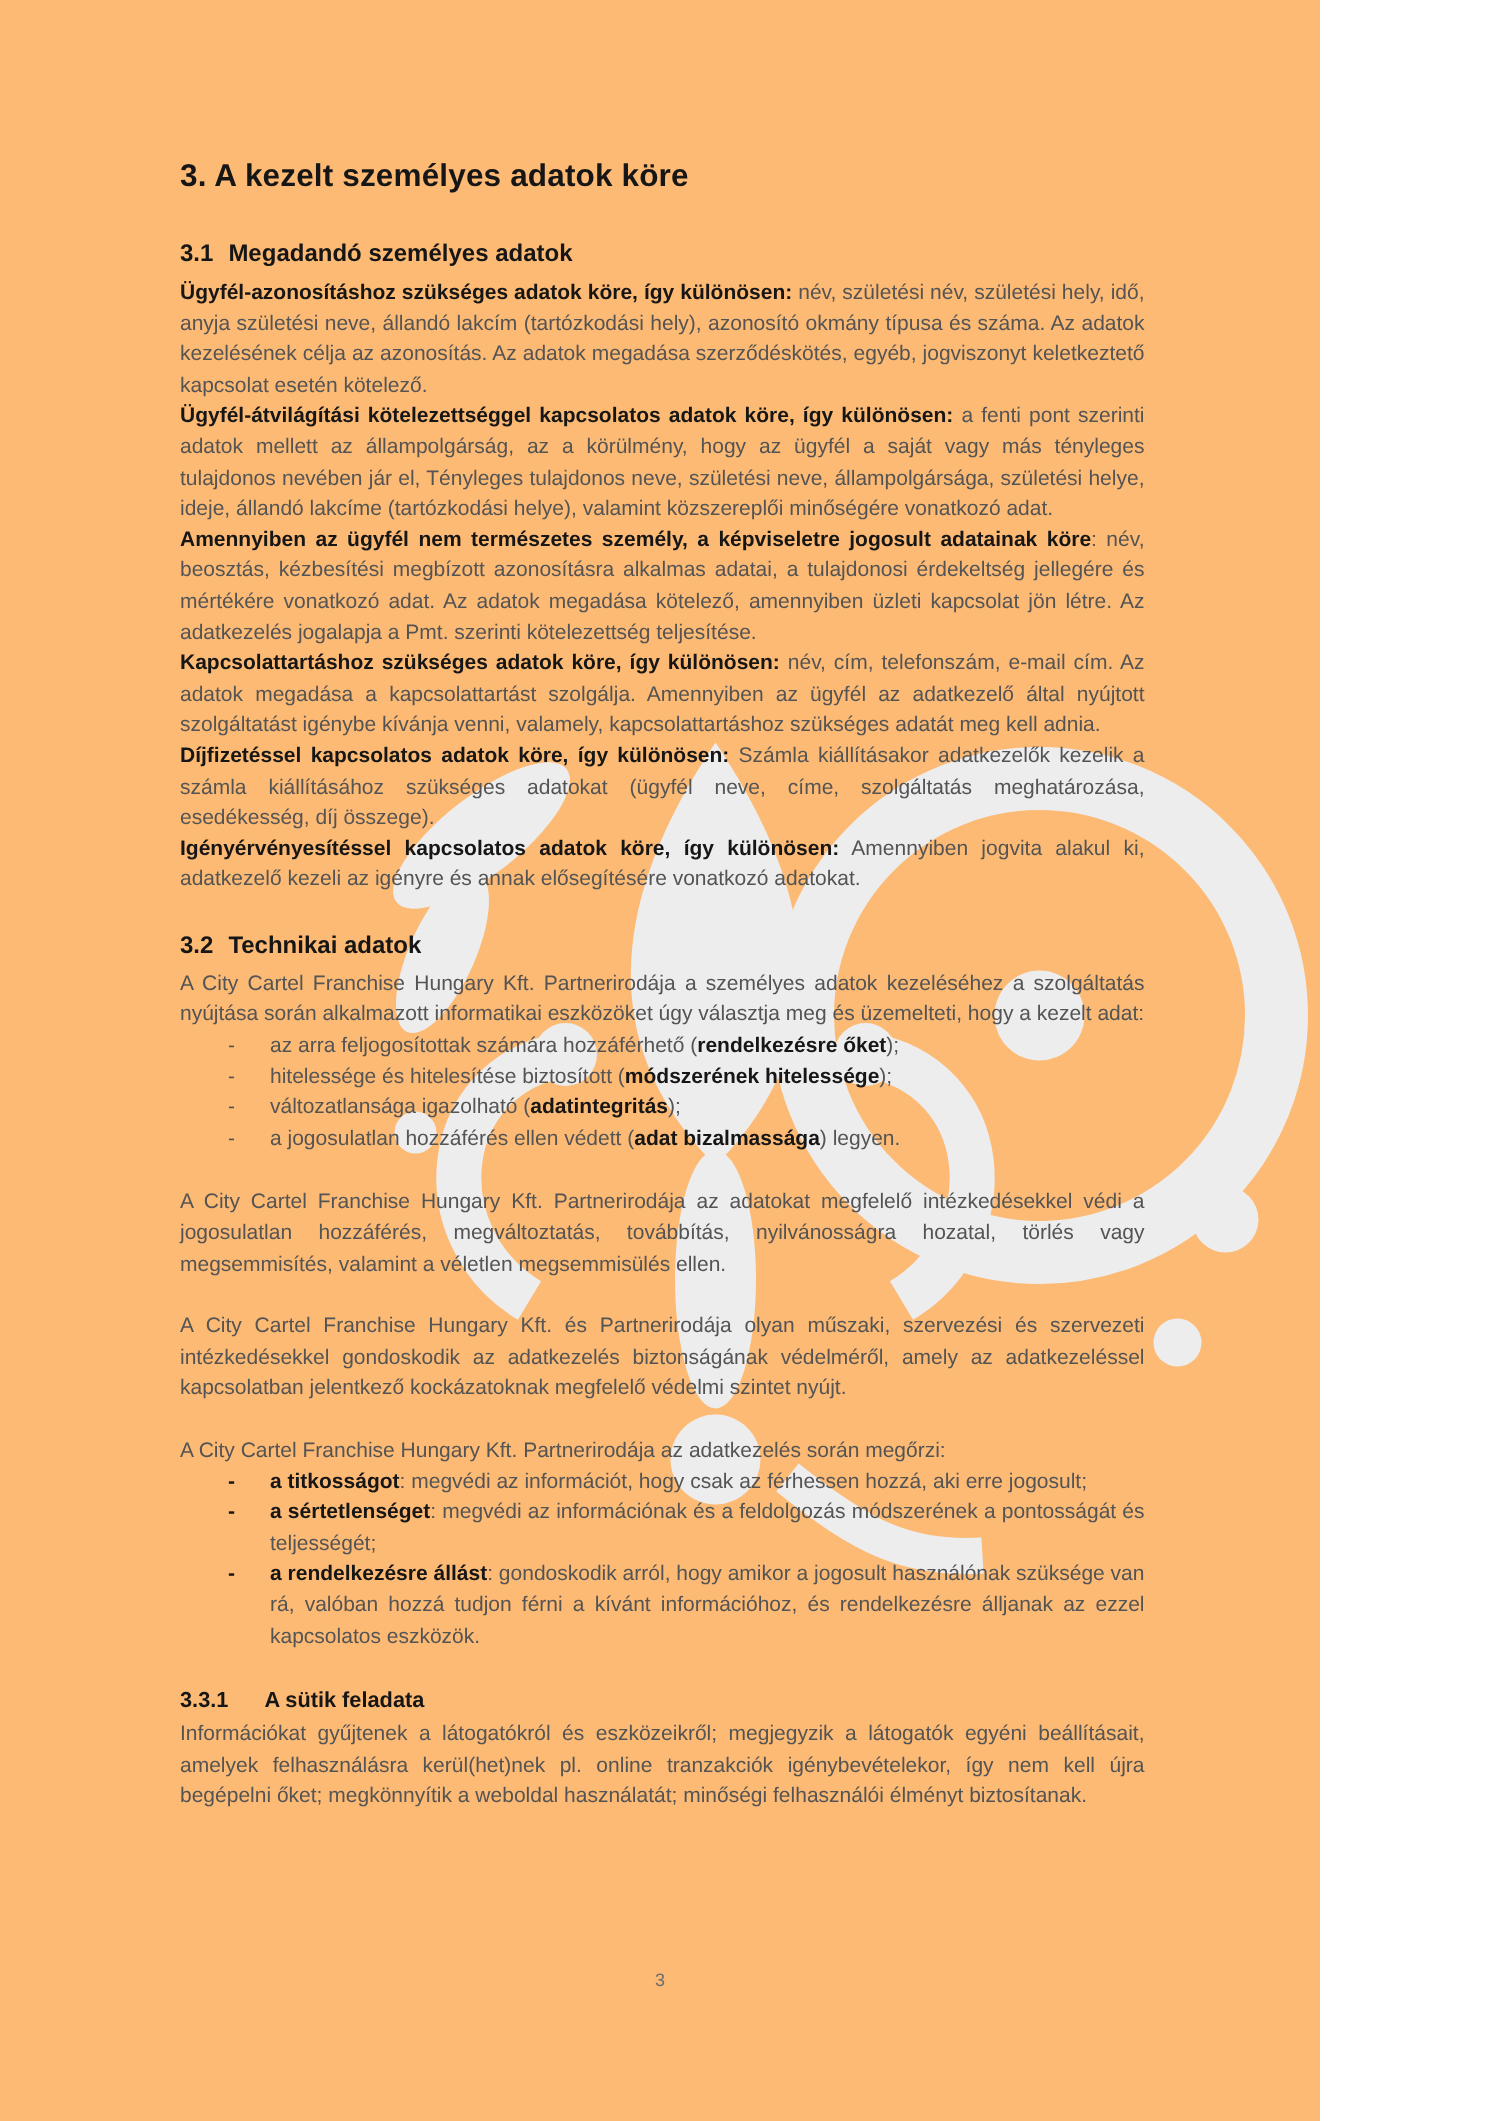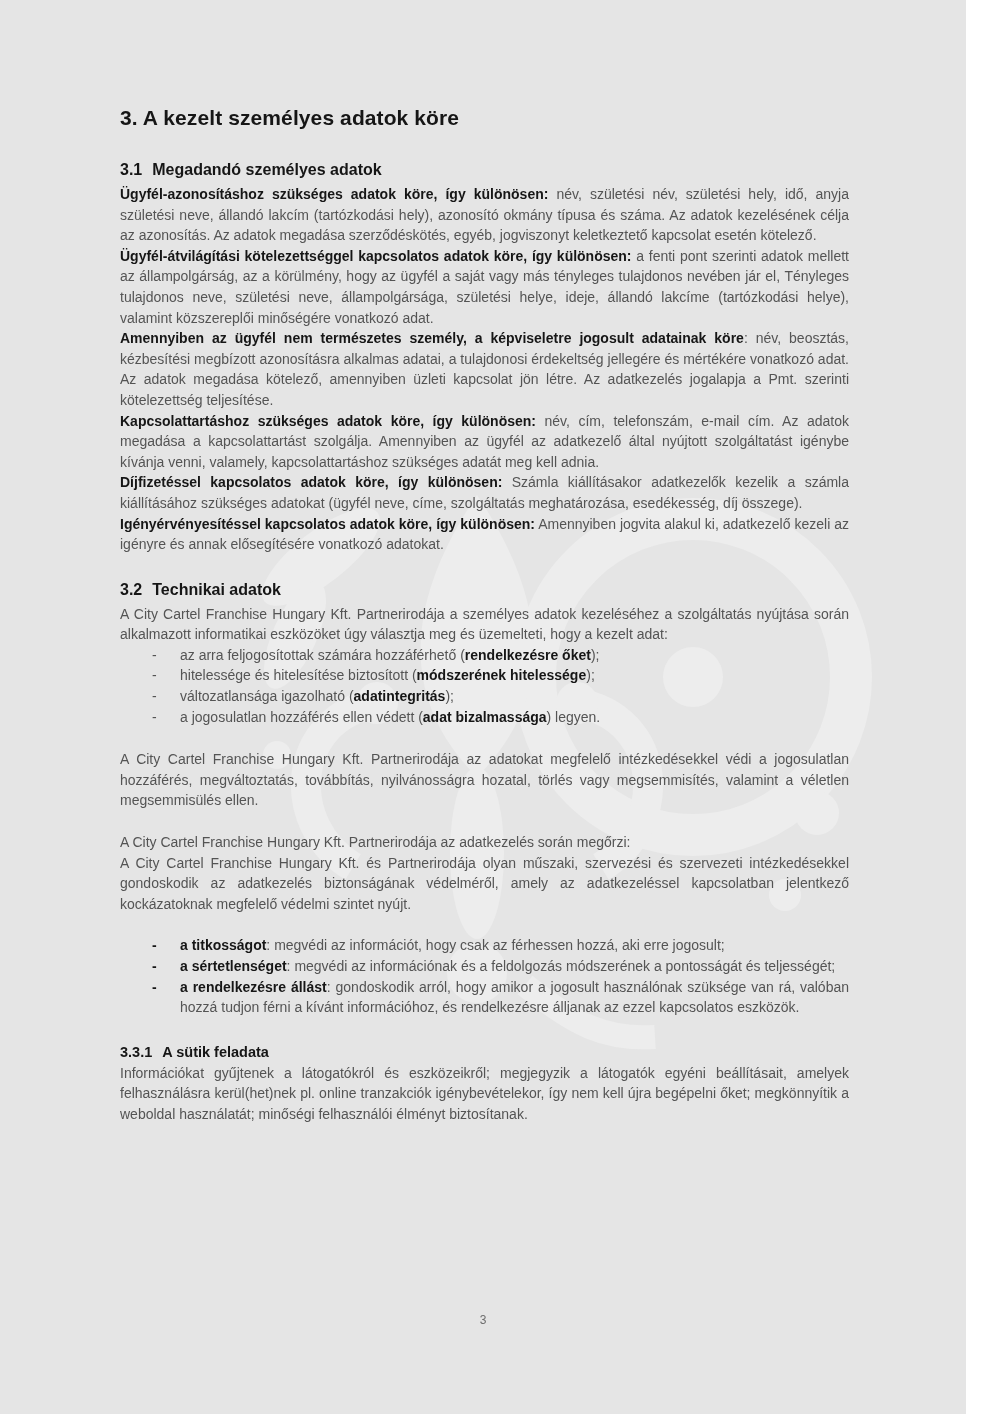--- a/index.html
+++ b/index.html
@@ -4,22 +4,22 @@
 <style>
   * { margin: 0; padding: 0; box-sizing: border-box; }
   html, body { background: #ffffff; }
   body {
     width: 1000px; height: 1414px;
     font-family: "Liberation Sans", "DejaVu Sans", sans-serif;
     position: relative; overflow: hidden;
   }
   .page {
     position: relative;
-    width: 966px; height: 1414px;
-    background: #e5e5e5;
+    width: 880px; height: 1414px;
+    background: #fdba74;
   }
   .watermark {
     position: absolute;
     left: 225px; top: 425px;
     z-index: 0;
     pointer-events: none;
   }
   .content {
     position: relative;
     z-index: 1;
@@ -38,21 +38,21 @@
     color: #161616;
     margin-bottom: 5px;
   }
   h2.sec-heading .hnum { margin-right: 10px; }
   h3.sub-heading {
     font-size: 14.5px;
     font-weight: 800;
     color: #161616;
     margin-bottom: 3px;
   }
-  h3.sub-heading .hnum { margin-right: 10px; }
+  h3.sub-heading .hnum { margin-right: 24px; }
   p.body, li.bullet {
     font-size: 14px;
     line-height: 20.6px;
     color: #545454;
     text-align: justify;
   }
   p.body b, li.bullet b {
     color: #161616;
     font-weight: 700;
   }
@@ -138,22 +138,22 @@
 
       <ul class="bullets">
         <li class="bullet"><span class="marker">-</span><span>az arra feljogosítottak számára hozzáférhető (</span><b>rendelkezésre őket</b><span>);</span></li>
         <li class="bullet"><span class="marker">-</span><span>hitelessége és hitelesítése biztosított (</span><b>módszerének hitelessége</b><span>);</span></li>
         <li class="bullet"><span class="marker">-</span><span>változatlansága igazolható (</span><b>adatintegritás</b><span>);</span></li>
         <li class="bullet"><span class="marker">-</span><span>a jogosulatlan hozzáférés ellen védett (</span><b>adat bizalmassága</b><span>) legyen.</span></li>
       </ul>
 
       <div class="gap-md"></div>
       <p class="body mb">A City Cartel Franchise Hungary Kft. Partnerirodája az adatokat megfelelő intézkedésekkel védi a jogosulatlan hozzáférés, megváltoztatás, továbbítás, nyilvánosságra hozatal, törlés vagy megsemmisítés, valamint a véletlen megsemmisülés ellen.</p>
+      <p class="body mb">A City Cartel Franchise Hungary Kft. és Partnerirodája olyan műszaki, szervezési és szervezeti intézkedésekkel gondoskodik az adatkezelés biztonságának védelméről, amely az adatkezeléssel kapcsolatban jelentkező kockázatoknak megfelelő védelmi szintet nyújt.</p>
       <p class="body">A City Cartel Franchise Hungary Kft. Partnerirodája az adatkezelés során megőrzi:</p>
-      <p class="body mb">A City Cartel Franchise Hungary Kft. és Partnerirodája olyan műszaki, szervezési és szervezeti intézkedésekkel gondoskodik az adatkezelés biztonságának védelméről, amely az adatkezeléssel kapcsolatban jelentkező kockázatoknak megfelelő védelmi szintet nyújt.</p>
 
       <ul class="bullets">
         <li class="bullet bold-marker"><span class="marker">-</span><b>a titkosságot</b><span>: megvédi az információt, hogy csak az férhessen hozzá, aki erre jogosult;</span></li>
         <li class="bullet bold-marker"><span class="marker">-</span><b>a sértetlenséget</b><span>: megvédi az információnak és a feldolgozás módszerének a pontosságát és teljességét;</span></li>
         <li class="bullet bold-marker"><span class="marker">-</span><b>a rendelkezésre állást</b><span>: gondoskodik arról, hogy amikor a jogosult használónak szüksége van rá, valóban hozzá tudjon férni a kívánt információhoz, és rendelkezésre álljanak az ezzel kapcsolatos eszközök.</span></li>
       </ul>
     </section>
 
     <div class="gap-lg"></div>
 

